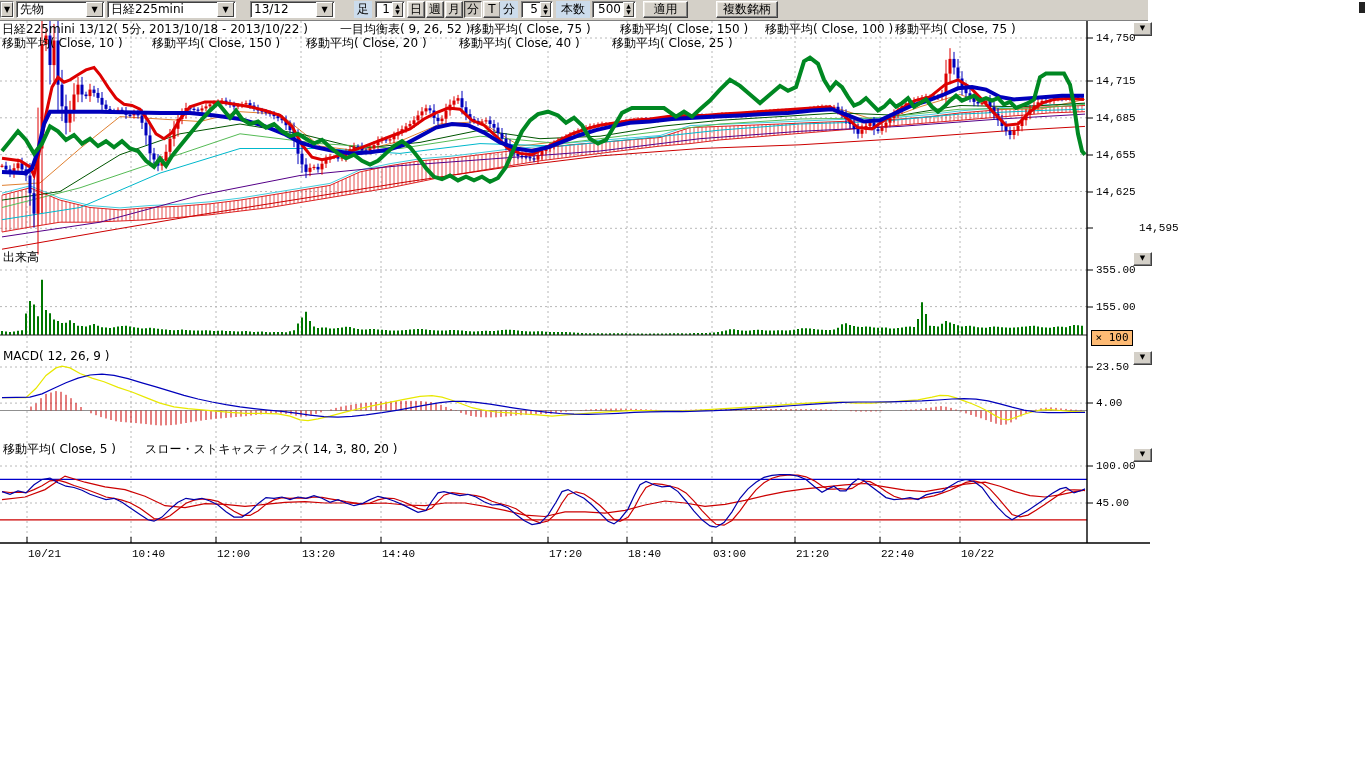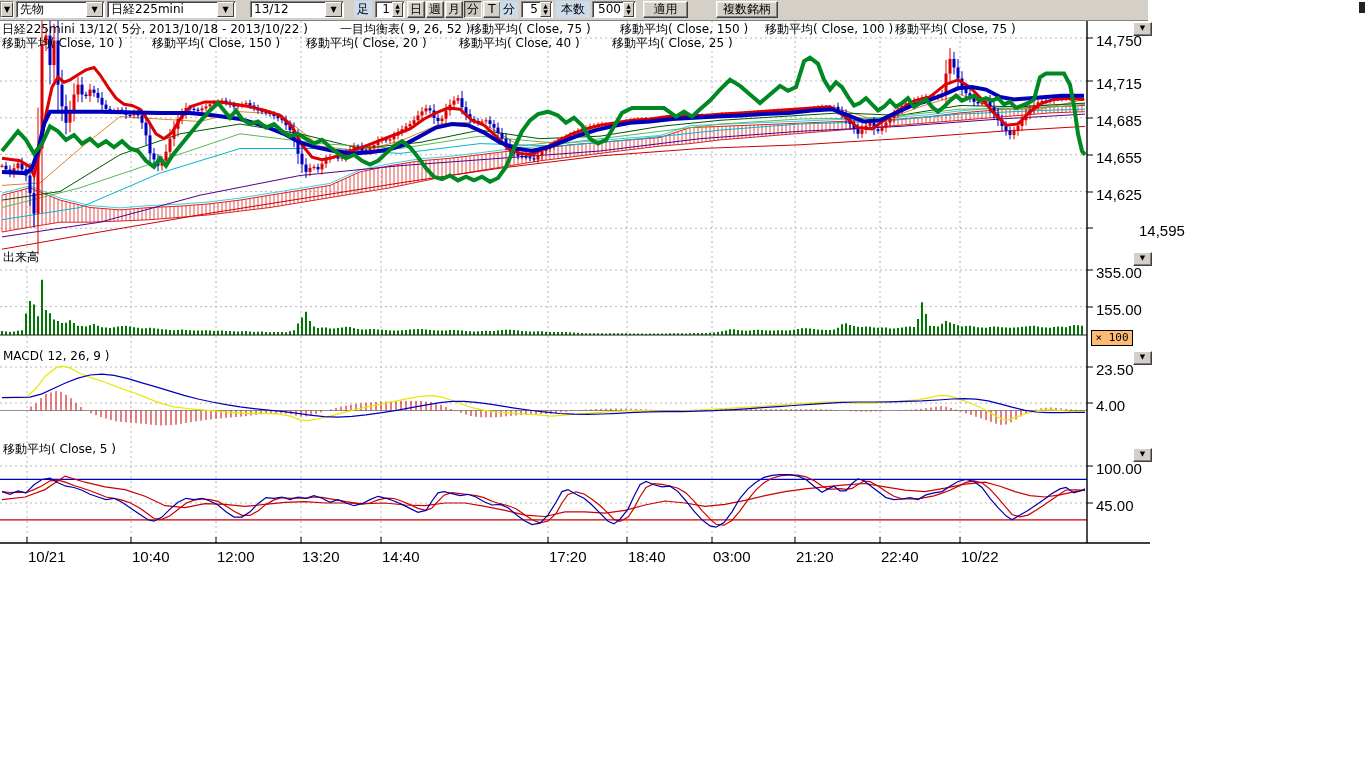--- a/index.html
+++ b/index.html
@@ -19,22 +19,22 @@
   .combo-arrow{width:15px;height:13px;margin:1px;background:#d4d0c8;border:1px solid;
     border-color:#fff #404040 #404040 #fff;font-size:8px;line-height:13px;text-align:center;color:#000;}
   .spin{width:9px;height:13px;margin:1px;background:#d4d0c8;border:1px solid;
     border-color:#fff #404040 #404040 #fff;font-size:6px;line-height:6px;text-align:center;color:#000;}
   .flatlabel{background:#ccdcec;text-align:center;line-height:17px;}
   .num{justify-content:flex-end;}
   .num .txt{text-align:right;padding-right:1px;}
   
   #chart-svg{position:absolute;left:0;top:0;}
   .legendrow span{position:absolute;white-space:nowrap;font-size:12px;color:#000;}
-  .axis-label{position:absolute;font-family:Liberation Sans, sans-serif;
-    font-size:15px;color:#000;white-space:nowrap;text-align:right;}
+  .axis-label{position:absolute;font-family:Liberation Mono, monospace;
+    font-size:11px;color:#000;white-space:nowrap;text-align:right;}
   .pane-label{position:absolute;font-size:12px;color:#000;white-space:nowrap;}
   .pane-arrow{position:absolute;width:17px;height:12px;background:#d4d0c8;border:1px solid;
     border-color:#fff #404040 #404040 #fff;box-shadow:inset -1px -1px 0 #808080;
     font-size:7px;text-align:center;line-height:11px;color:#000;}
   #multiplier-box{position:absolute;left:1091px;top:330px;width:40px;height:14px;border:1px solid #000;
     background:#fdba74;font-family:"DejaVu Sans Mono",monospace;font-size:11px;line-height:14px;text-align:center;}
   #corner-icon{position:absolute;left:1359px;top:2px;width:6px;height:11px;background:#222;}
 </style>
 </head>
 <body>
@@ -1409,20 +1409,21 @@
       <span style="left: 2px;">移動平均( Close, 10 )</span>
       <span style="left: 152px;">移動平均( Close, 150 )</span>
       <span style="left: 306px;">移動平均( Close, 20 )</span>
       <span style="left: 459px;">移動平均( Close, 40 )</span>
       <span style="left: 612px;">移動平均( Close, 25 )</span>
     </div>
 
   <div class="pane-label" style="left:3px;top:249px;">出来高</div>
   <div class="pane-label" style="left:3px;top:349px;">MACD( 12, 26, 9 )</div>
   <div class="pane-label" style="left:3px;top:441px;">移動平均( Close, 5 )</div>
+  <div class="pane-label" style="left:145px;top:441px;">スロー・ストキャスティクス( 14, 3, 80, 20 )</div>
 
   <div class="pane-arrow" style="left:1133px;top:22px;"><span>▼</span></div>
   <div class="pane-arrow" style="left:1133px;top:252px;"><span>▼</span></div>
   <div class="pane-arrow" style="left:1133px;top:351px;"><span>▼</span></div>
   <div class="pane-arrow" style="left:1133px;top:448px;"><span>▼</span></div>
 
   <div id="multiplier-box">× 100</div>
   <div id="axis-labels">
       <div class="axis-label" style="left: 1096px; top: 32px;">14,750</div>
       <div class="axis-label" style="left: 1096px; top: 75px;">14,715</div>
@@ -1457,21 +1458,21 @@
       <div class="combo-arrow" style="width:10px;margin:0;">▼</div>
     </div>
     <div class="tb field" style="left:16px;width:89px;">
       <div class="txt">先物</div>
       <div class="combo-arrow">▼</div>
     </div>
     <div class="tb field" style="left:107px;width:129px;">
       <div class="txt">日経225mini</div>
       <div class="combo-arrow">▼</div>
     </div>
-    <div class="tb field" style="left:250px;width:94px;">
+    <div class="tb field" style="left:250px;width:85px;">
       <div class="txt">13/12</div>
       <div class="combo-arrow">▼</div>
     </div>
     <div class="tb flatlabel" style="left:354px;width:18px;">足</div>
     <div class="tb field num" style="left:375px;width:30px;">
       <div class="txt">1</div>
       <div class="spin">▲<br>▼</div>
     </div>
     <div id="period-group">
         <button class="tb btn" style="left: 407px; width: 18px;">日</button>

